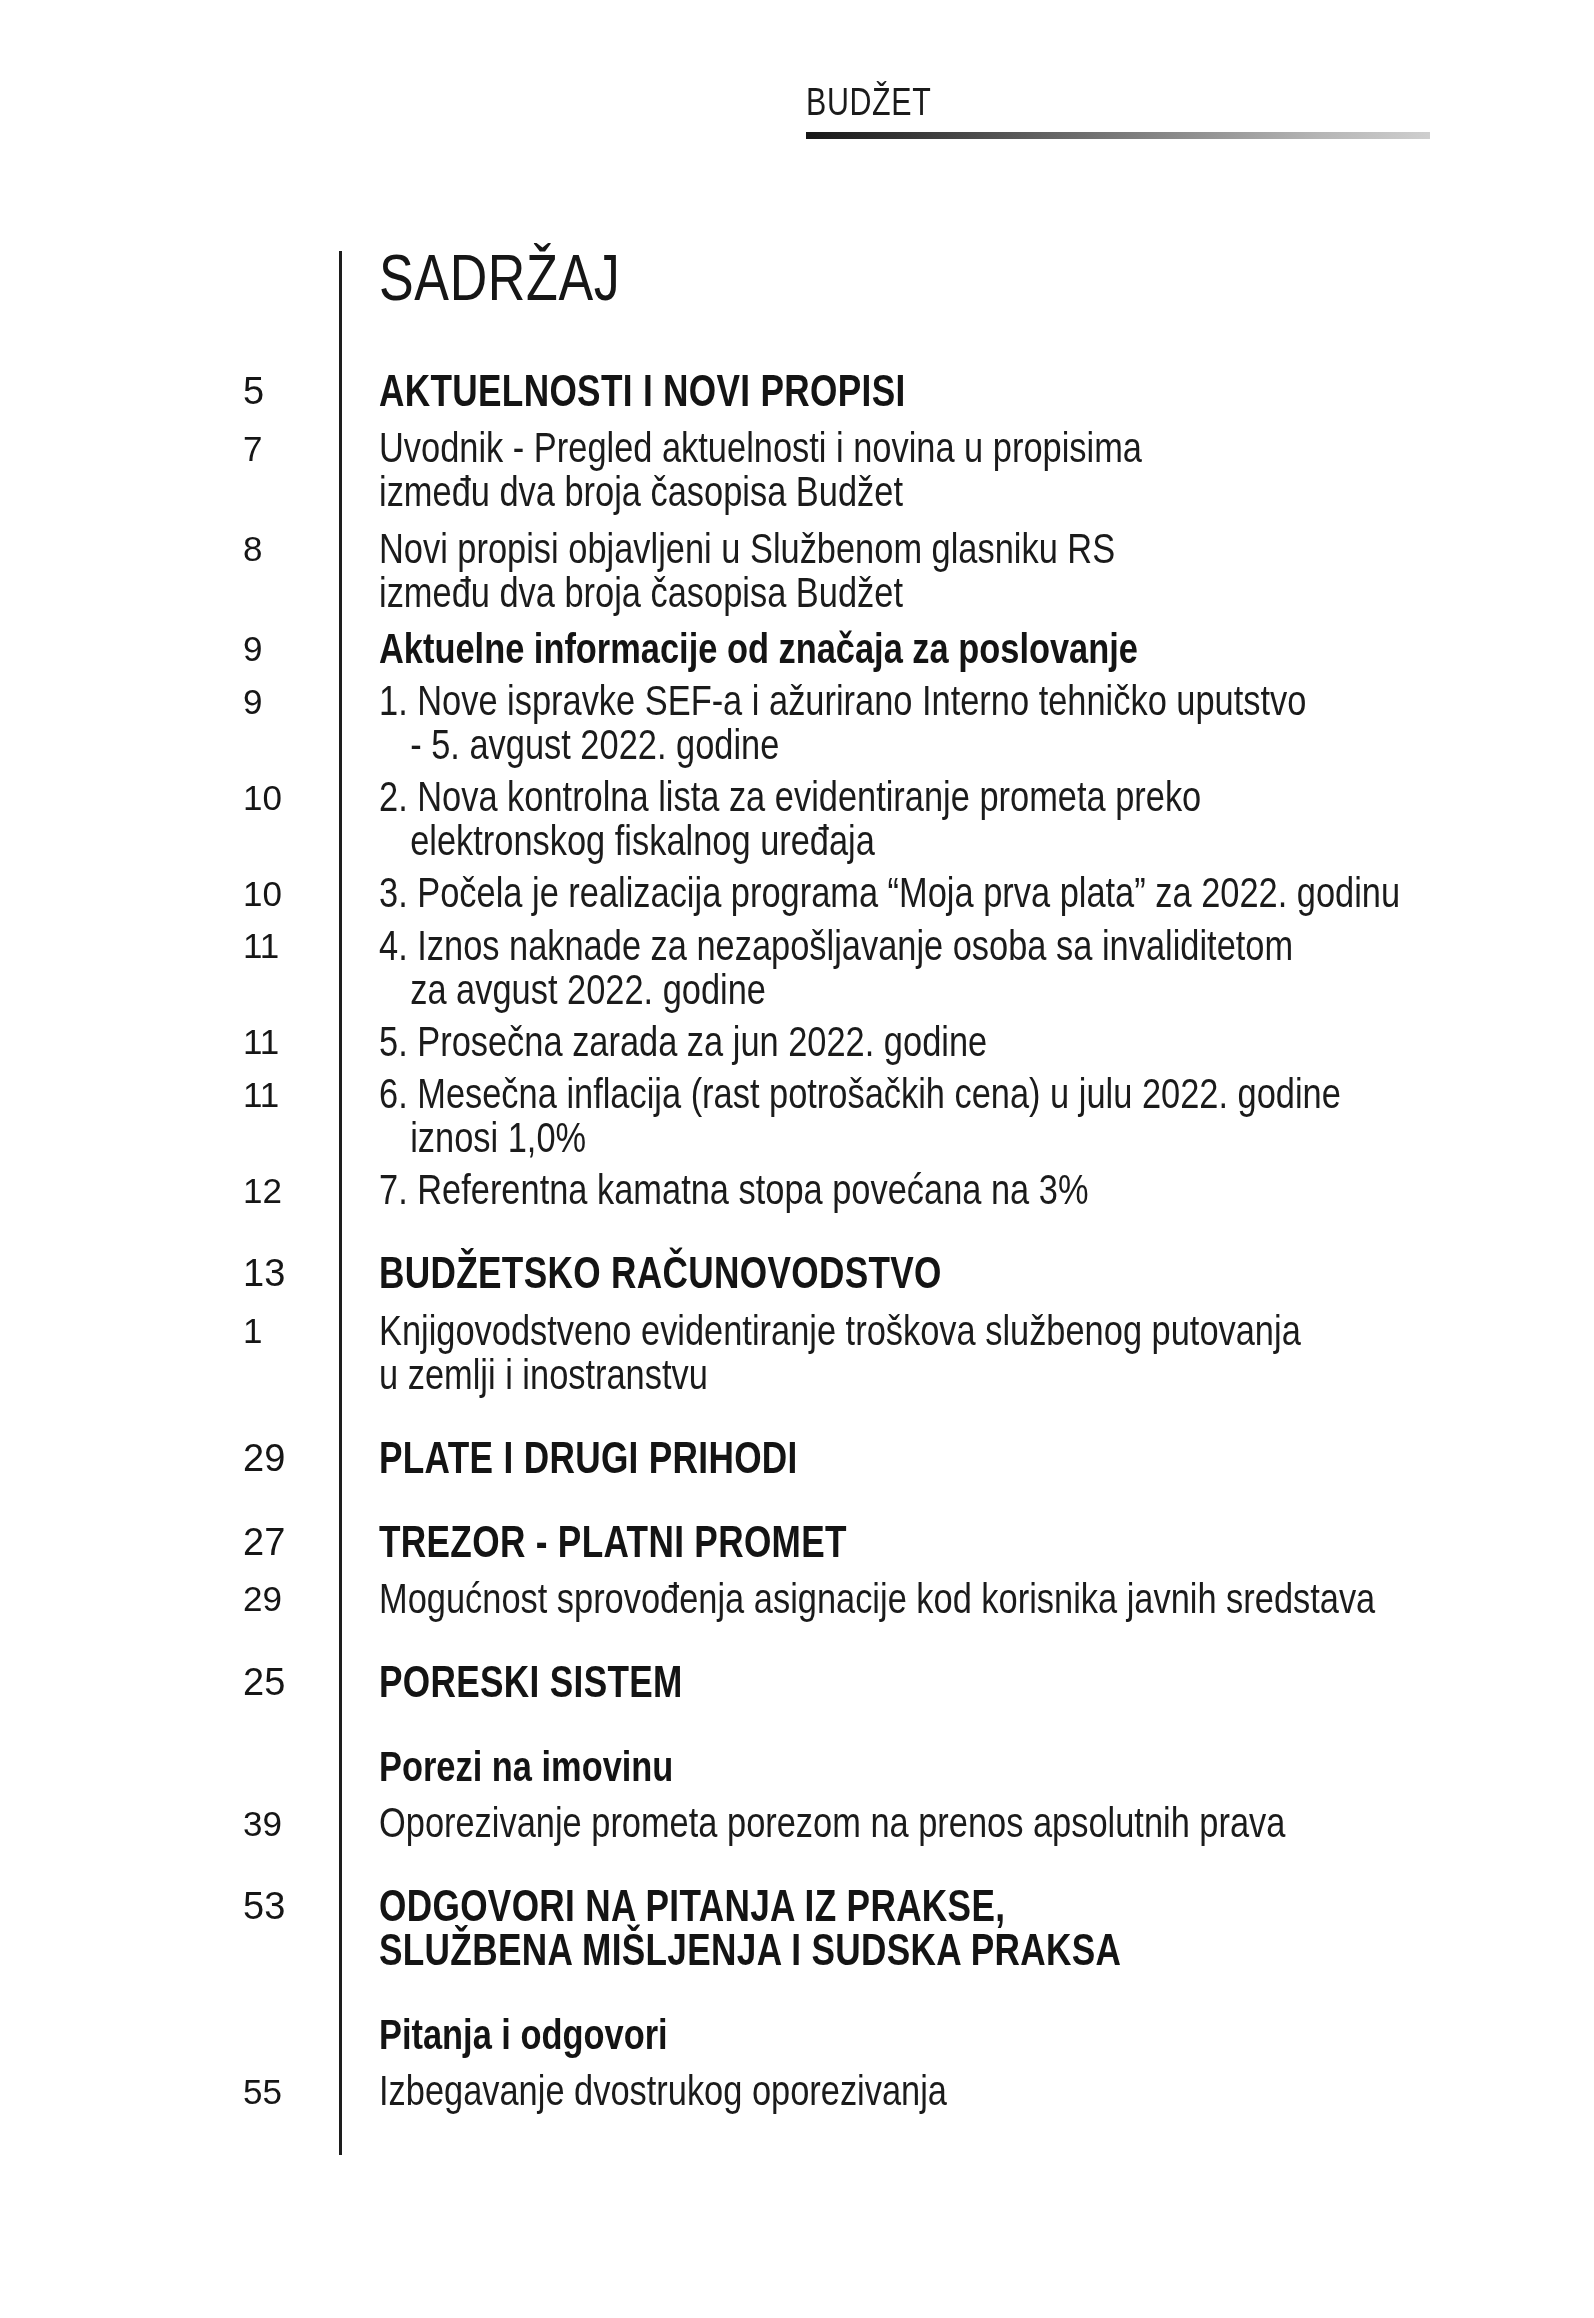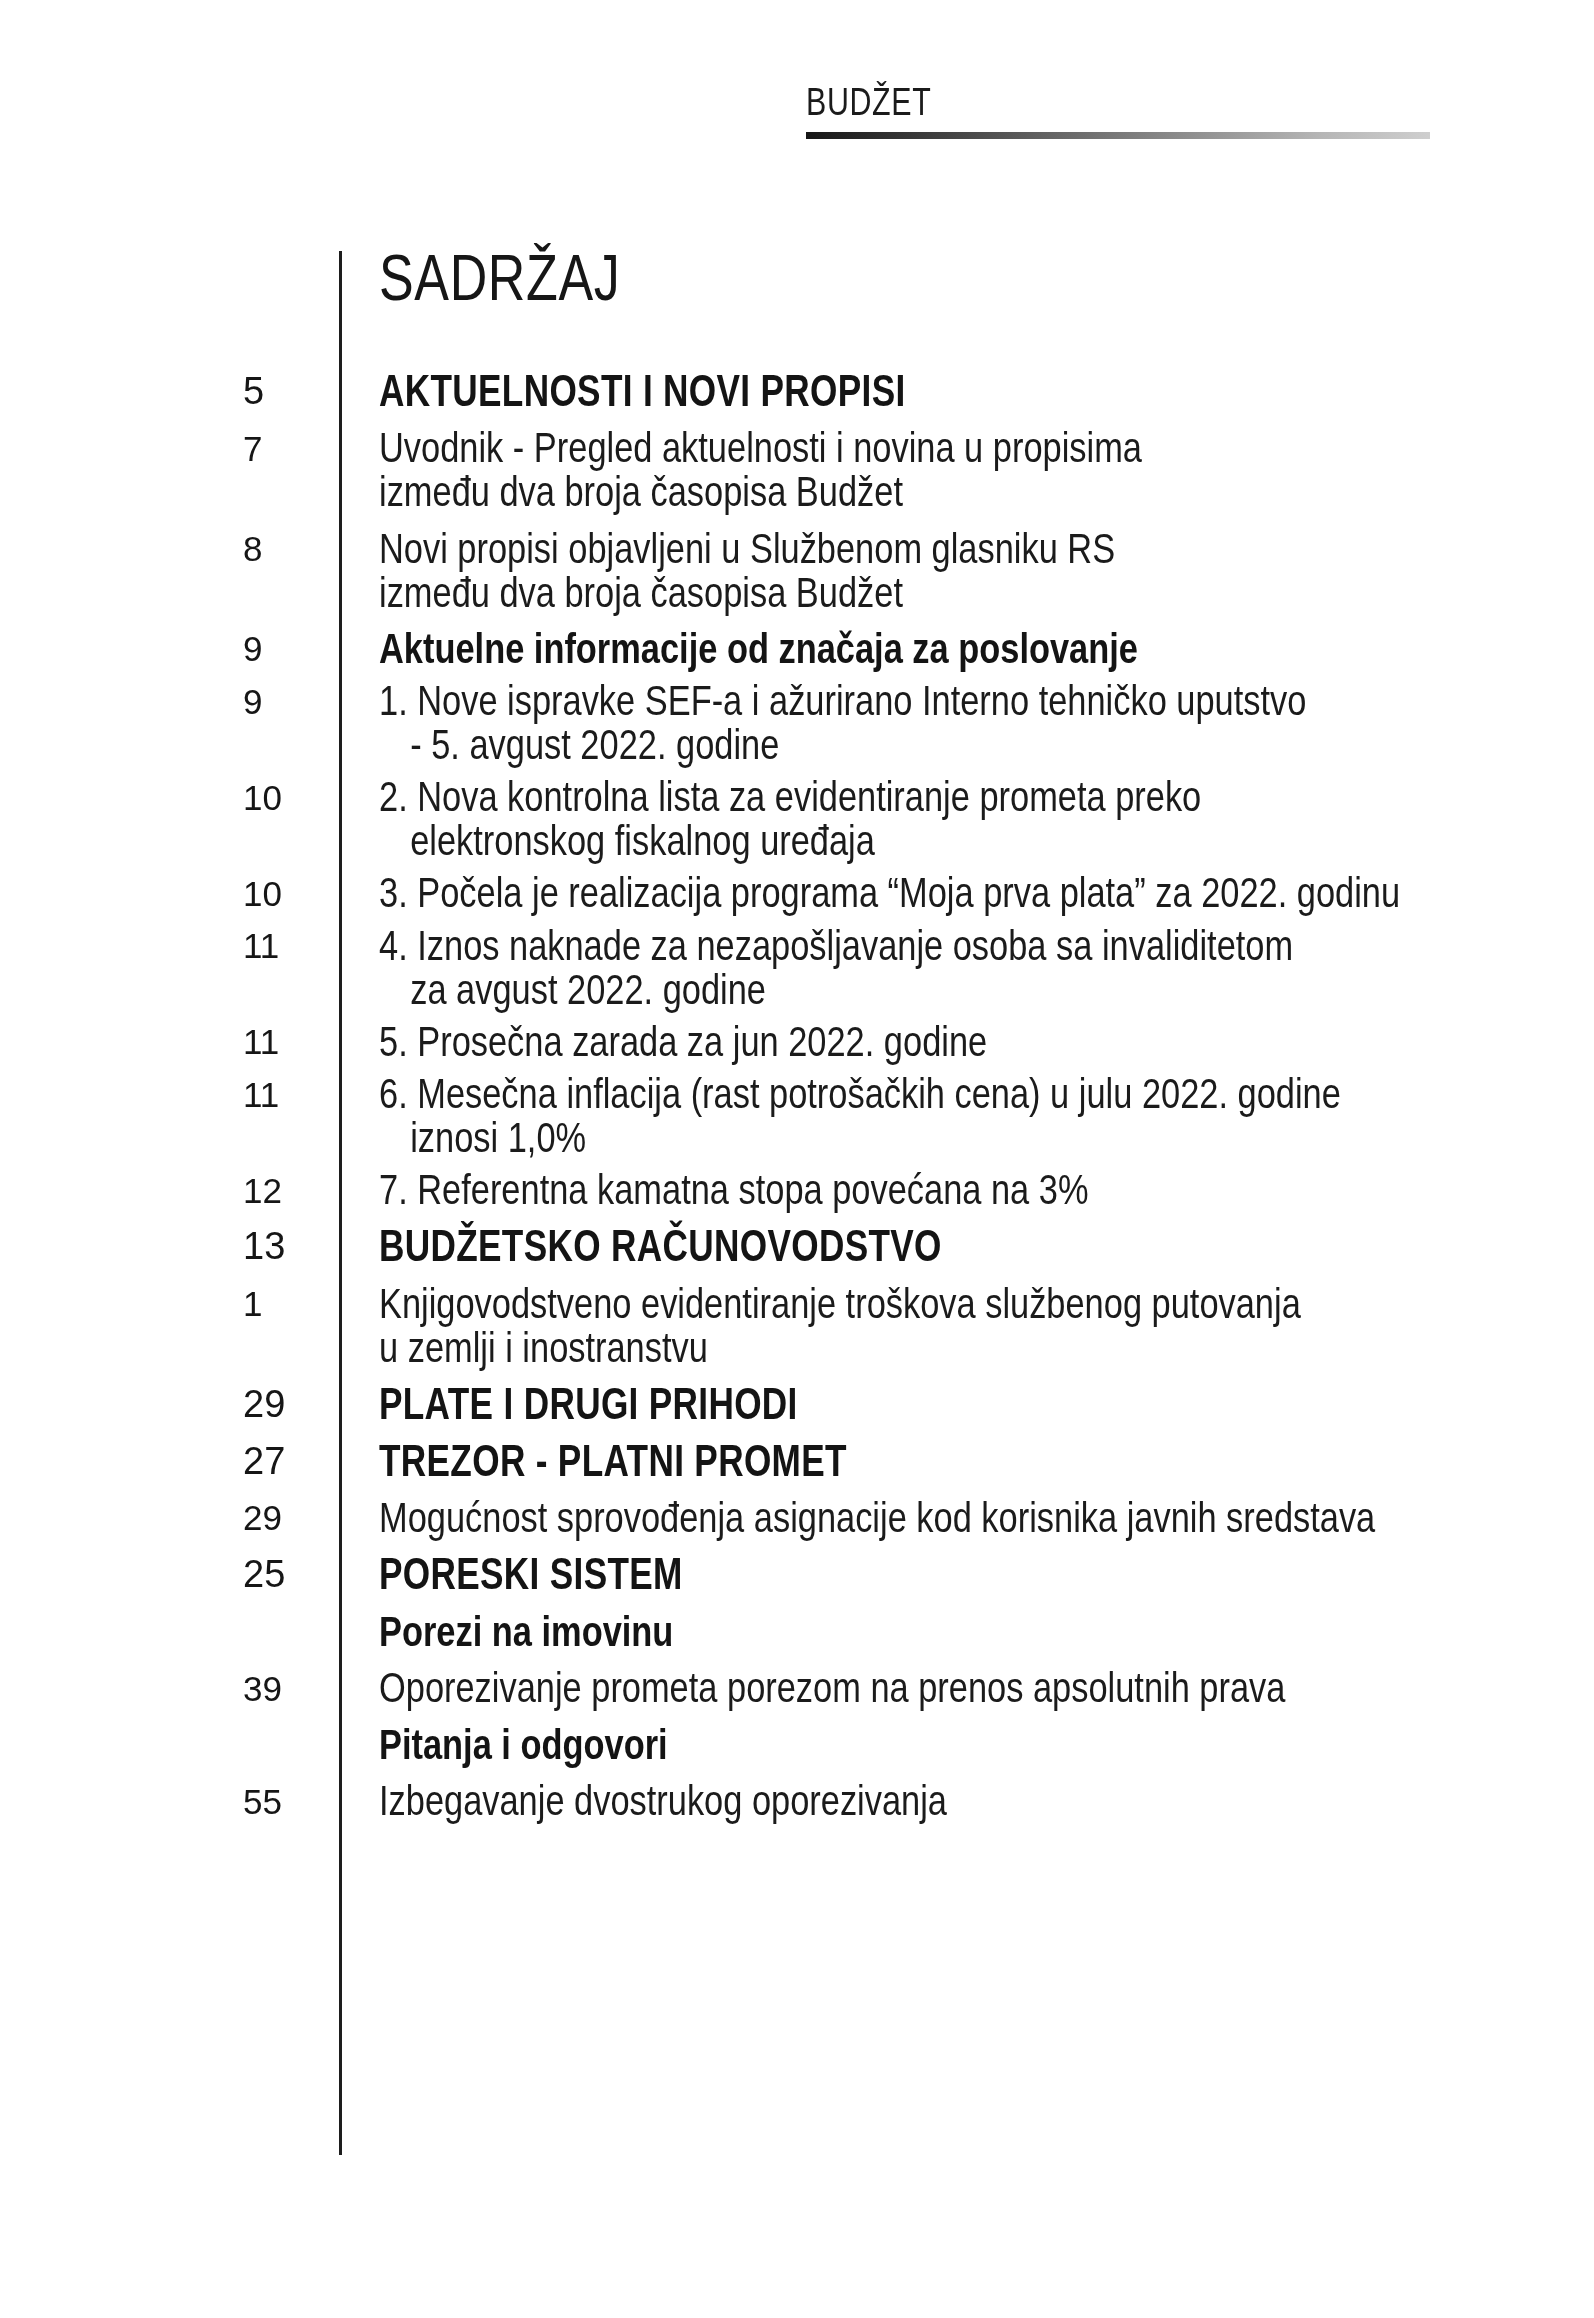--- a/index.html
+++ b/index.html
@@ -71,21 +71,21 @@
 
   .row {
     position: relative;
     padding-left: 379px;
     margin-top: 12.3px;
     font-size: 43px;
     line-height: 44px;
   }
   .rows .row:first-child { margin-top: 0; }
   .row.subitem { margin-top: 8.2px; }
-  .row.section, .row.subheader { margin-top: 13px; }
+  .row.section, .row.subheader { margin-top: 40px; }
 
   .pagenum {
     position: absolute;
     left: 243px;
     top: 1.6px;
     font-size: 35px;
     line-height: 44px;
     font-weight: 400;
     color: #161616;
     white-space: pre;
@@ -205,20 +205,25 @@
     <span class="entry-text">PORESKI SISTEM</span>
   </div>
       <div class="row subheader">
     <span class="pagenum"></span>
     <span class="entry-text">Porezi na imovinu</span>
   </div>
       <div class="row item">
     <span class="pagenum">39</span>
     <span class="entry-text">Oporezivanje prometa porezom na prenos apsolutnih prava</span>
   </div>
+      <div class="row section">
+    <span class="pagenum">53</span>
+    <span class="entry-text">ODGOVORI NA PITANJA IZ PRAKSE,
+SLUŽBENA MIŠLJENJA I SUDSKA PRAKSA</span>
+  </div>
       <div class="row subheader">
     <span class="pagenum"></span>
     <span class="entry-text">Pitanja i odgovori</span>
   </div>
       <div class="row item">
     <span class="pagenum">55</span>
     <span class="entry-text">Izbegavanje dvostrukog oporezivanja</span>
   </div>
     </div>
 

